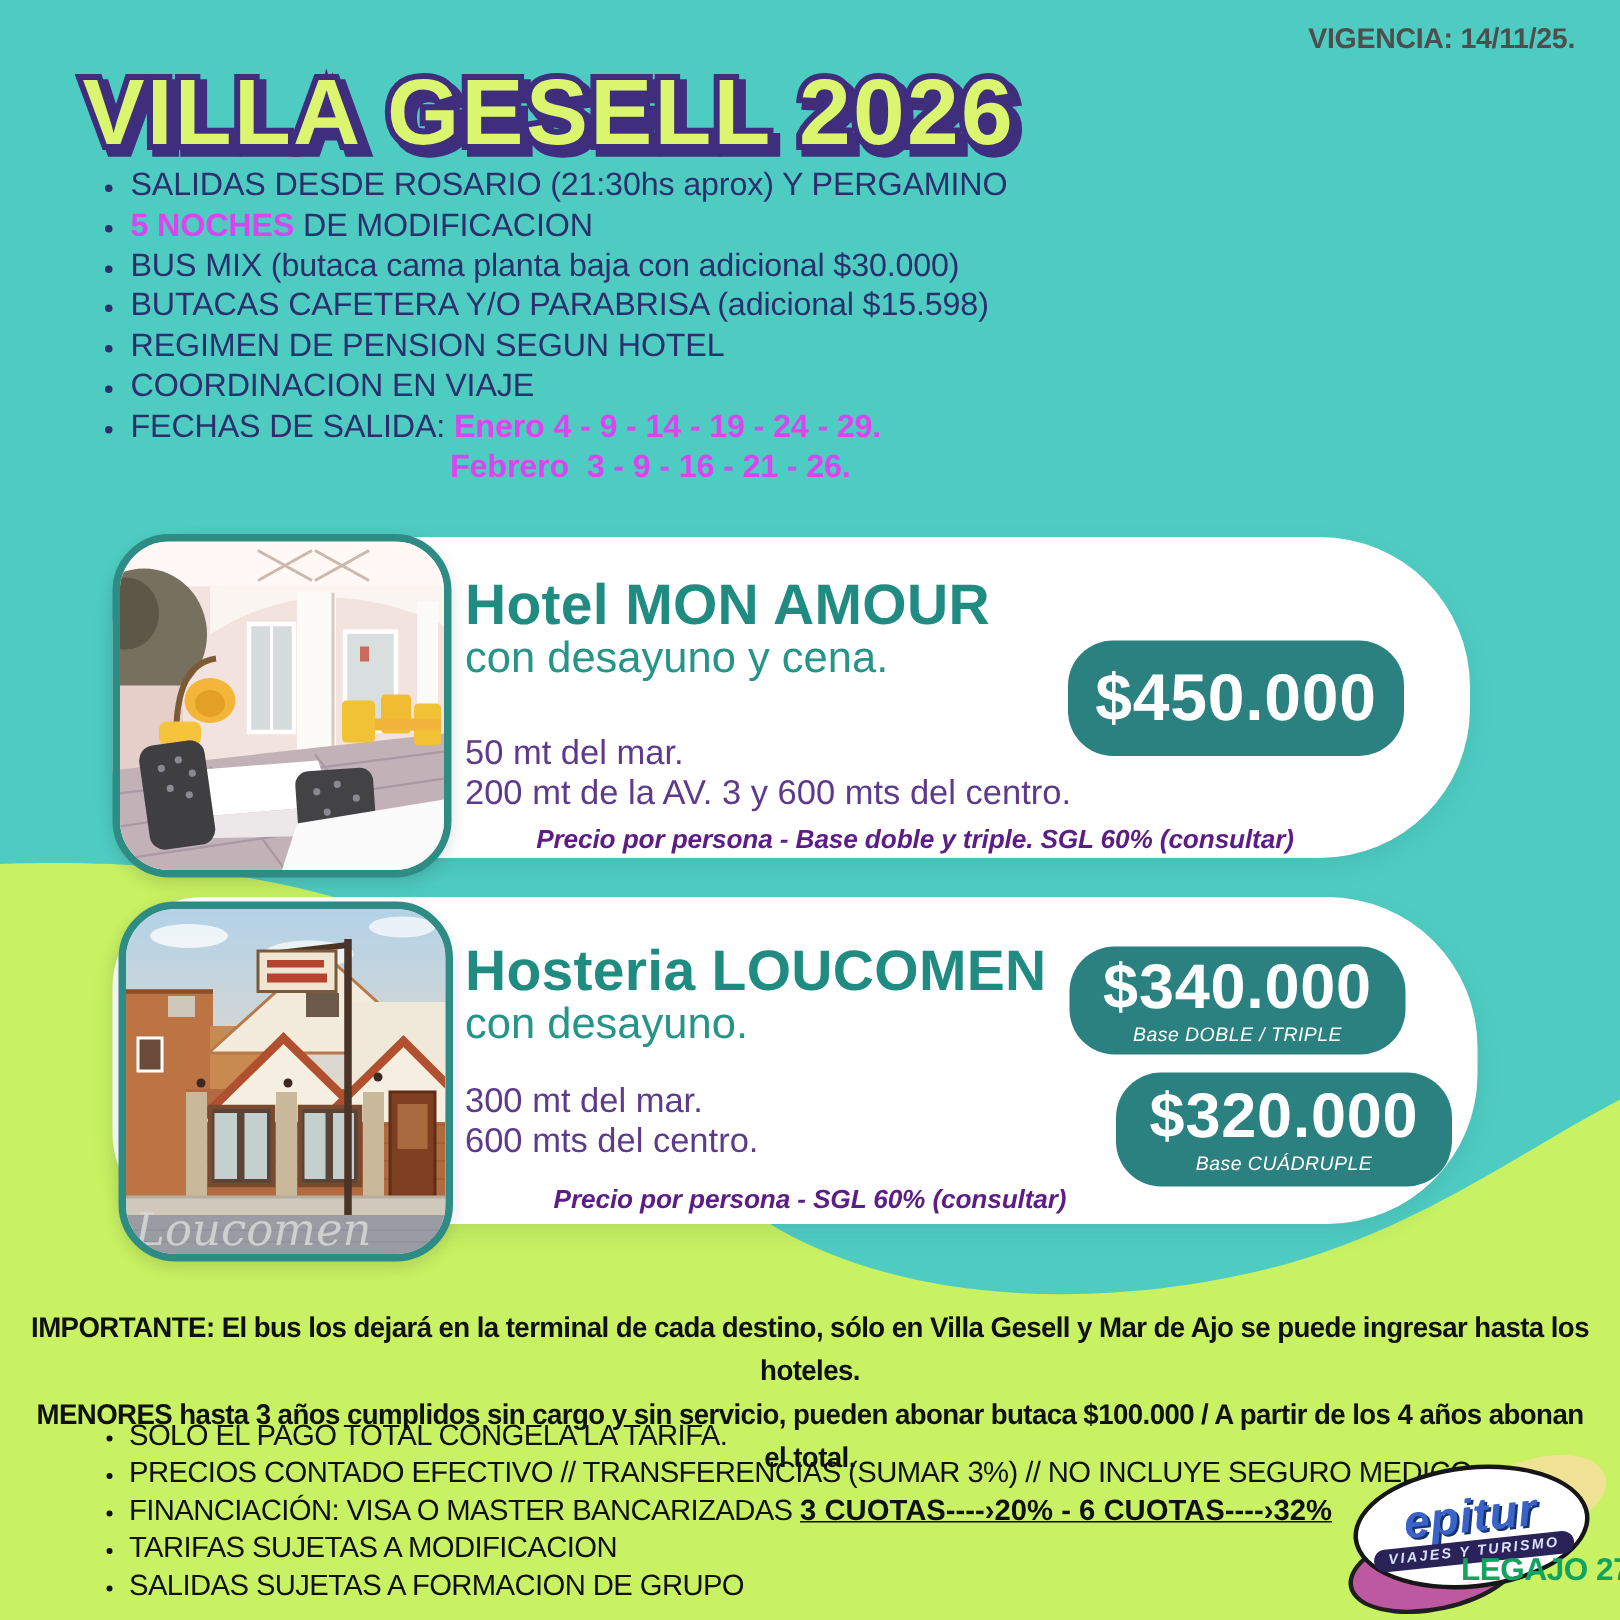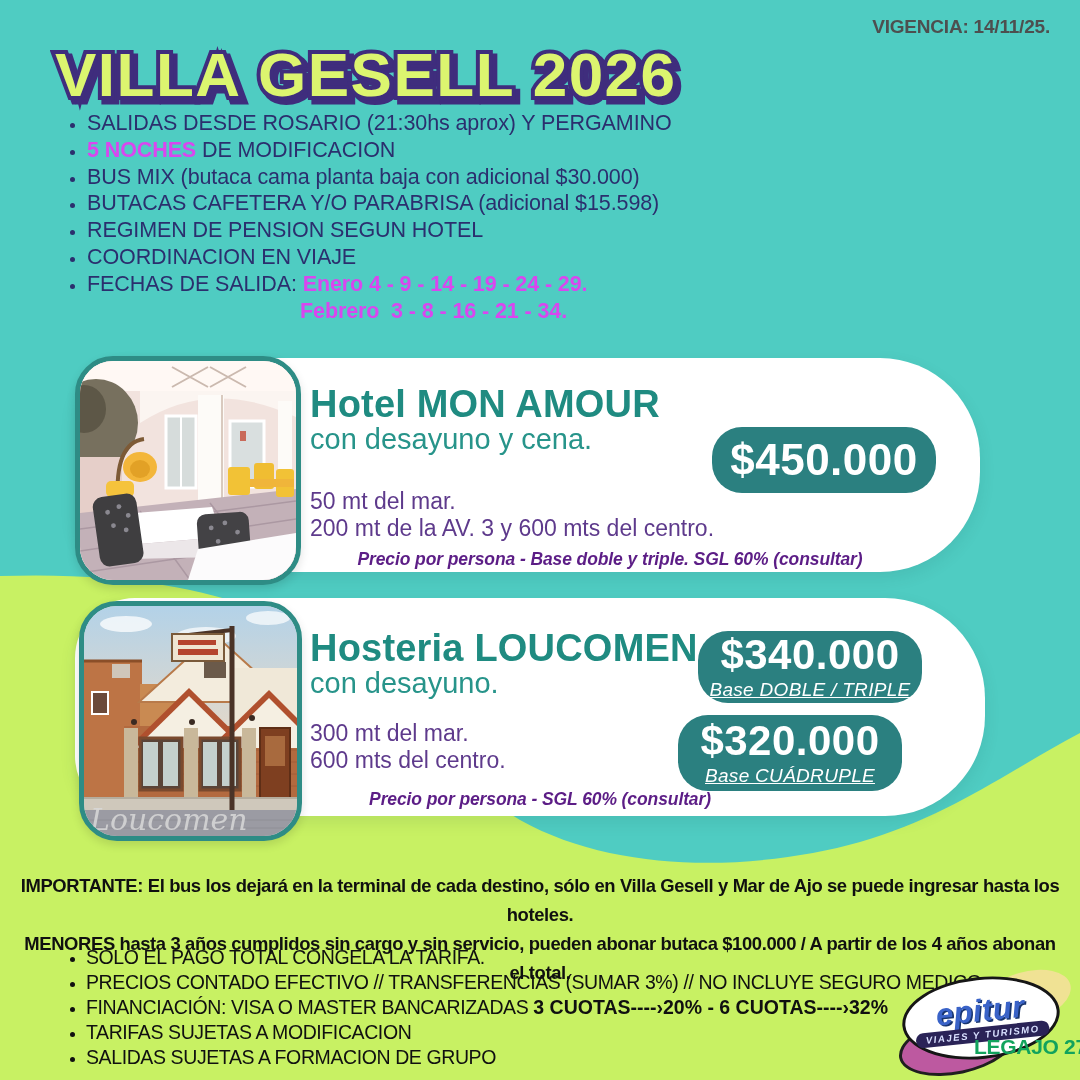--- a/index.html
+++ b/index.html
@@ -59,44 +59,44 @@
   .dist{
     position:absolute;z-index:4;margin:0;
     font-size:23px;color:#5e3a8c;line-height:27px;font-weight:400;
   }
   .ds1{left:310px;top:488px;}
   .ds2{left:310px;top:720px;}
   .pill{
     position:absolute;z-index:4;background:#2b8080;border-radius:30px;color:#fff;
     display:flex;flex-direction:column;align-items:center;justify-content:center;
   }
-  .pl1{left:712px;top:427px;width:224px;height:66px;}
-  .pl2a{left:698px;top:631px;width:224px;height:72px;text-align:center;}
-  .pl2b{left:678px;top:715px;width:224px;height:76px;}
+  .pl1{left:712px;top:427px;width:224px;height:77px;}
+  .pl2a{left:713px;top:631px;width:224px;height:72px;text-align:center;}
+  .pl2b{left:744px;top:715px;width:224px;height:76px;}
   .pill .amount{font-size:44px;font-weight:800;letter-spacing:.5px;line-height:1;}
   .pl2a .amount,.pl2b .amount{font-size:42px;}
-  .pill .base{font-size:19px;font-style:italic;font-weight:400;margin-top:3px;letter-spacing:.3px;text-decoration:underline;}
+  .pill .base{font-size:13px;font-style:italic;font-weight:400;margin-top:3px;letter-spacing:.3px;}
   .note{
     position:absolute;z-index:4;margin:0;text-align:center;
     font-size:17.5px;font-style:italic;font-weight:700;color:#5c1d86;letter-spacing:-.1px;
   }
   .nt1{left:330px;top:549px;width:560px;}
   .nt2{left:315px;top:789px;width:450px;}
   
   .important{
     position:absolute;left:0;top:871px;width:1080px;z-index:2;text-align:center;
     font-size:19px;font-weight:700;color:#101010;line-height:29px;letter-spacing:-.4px;
     transform:scaleX(.97);transform-origin:center;
   }
   .terms{
     position:absolute;left:62px;top:945px;z-index:2;margin:0;padding:0 0 0 24px;
     font-size:19.5px;line-height:25px;color:#101010;font-weight:500;letter-spacing:-.4px;
   }
   .terms li::marker{color:#101010;font-size:15px;}
-  .terms b{font-weight:800;letter-spacing:0;}
+  .terms b{font-weight:800;letter-spacing:0;text-decoration:underline;}
   
   .logo{position:absolute;left:898px;top:972px;width:182px;height:108px;z-index:2;}
   .el{position:absolute;border-radius:50%;}
   .el-yellow{right:8px;top:0;width:92px;height:50px;background:#f0e294;transform:rotate(-16deg);}
   .el-pink{left:0;top:46px;width:112px;height:50px;background:#bd59a0;border:3px solid #1f1f1f;transform:rotate(-12deg);}
   .el-white{
     left:4px;top:5px;width:152px;height:76px;background:#fff;border:3px solid #161616;
     transform:rotate(-6deg);display:flex;flex-direction:column;align-items:center;justify-content:center;
   }
   .brand{
@@ -131,21 +131,21 @@
 
   <ul class="features">
     <li><span>SALIDAS DESDE ROSARIO (21:30hs aprox) Y PERGAMINO</span></li>
     <li><b>5 NOCHES</b><span> DE MODIFICACION</span></li>
     <li><span>BUS MIX (butaca cama planta baja con adicional $30.000)</span></li>
     <li><span>BUTACAS CAFETERA Y/O PARABRISA (adicional $15.598)</span></li>
     <li><span>REGIMEN DE PENSION SEGUN HOTEL</span></li>
     <li><span>COORDINACION EN VIAJE</span></li>
     <li>
       <span class="feat-line"><span>FECHAS DE SALIDA: </span><b>Enero 4 - 9 - 14 - 19 - 24 - 29.</b></span>
-      <span class="feat-line2"><b>Febrero  3 - 8 - 16 - 21 - 34.</b></span>
+      <span class="feat-line2"><b>Febrero  3 - 9 - 16 - 21 - 26.</b></span>
     </li>
   </ul>
 
   <section class="card card1"></section>
 
   <div class="photo photo1">
     <svg viewBox="0 0 216 219">
       <rect x="0" y="0" width="216" height="219" fill="#f2e3de"></rect>
       <rect x="0" y="0" width="216" height="30" fill="#fff8f4"></rect>
       <path d="M92,6 L128,26 M128,6 L92,26 M130,6 L166,26 M166,6 L130,26" stroke="#cbb9af" stroke-width="2" fill="none"></path>

